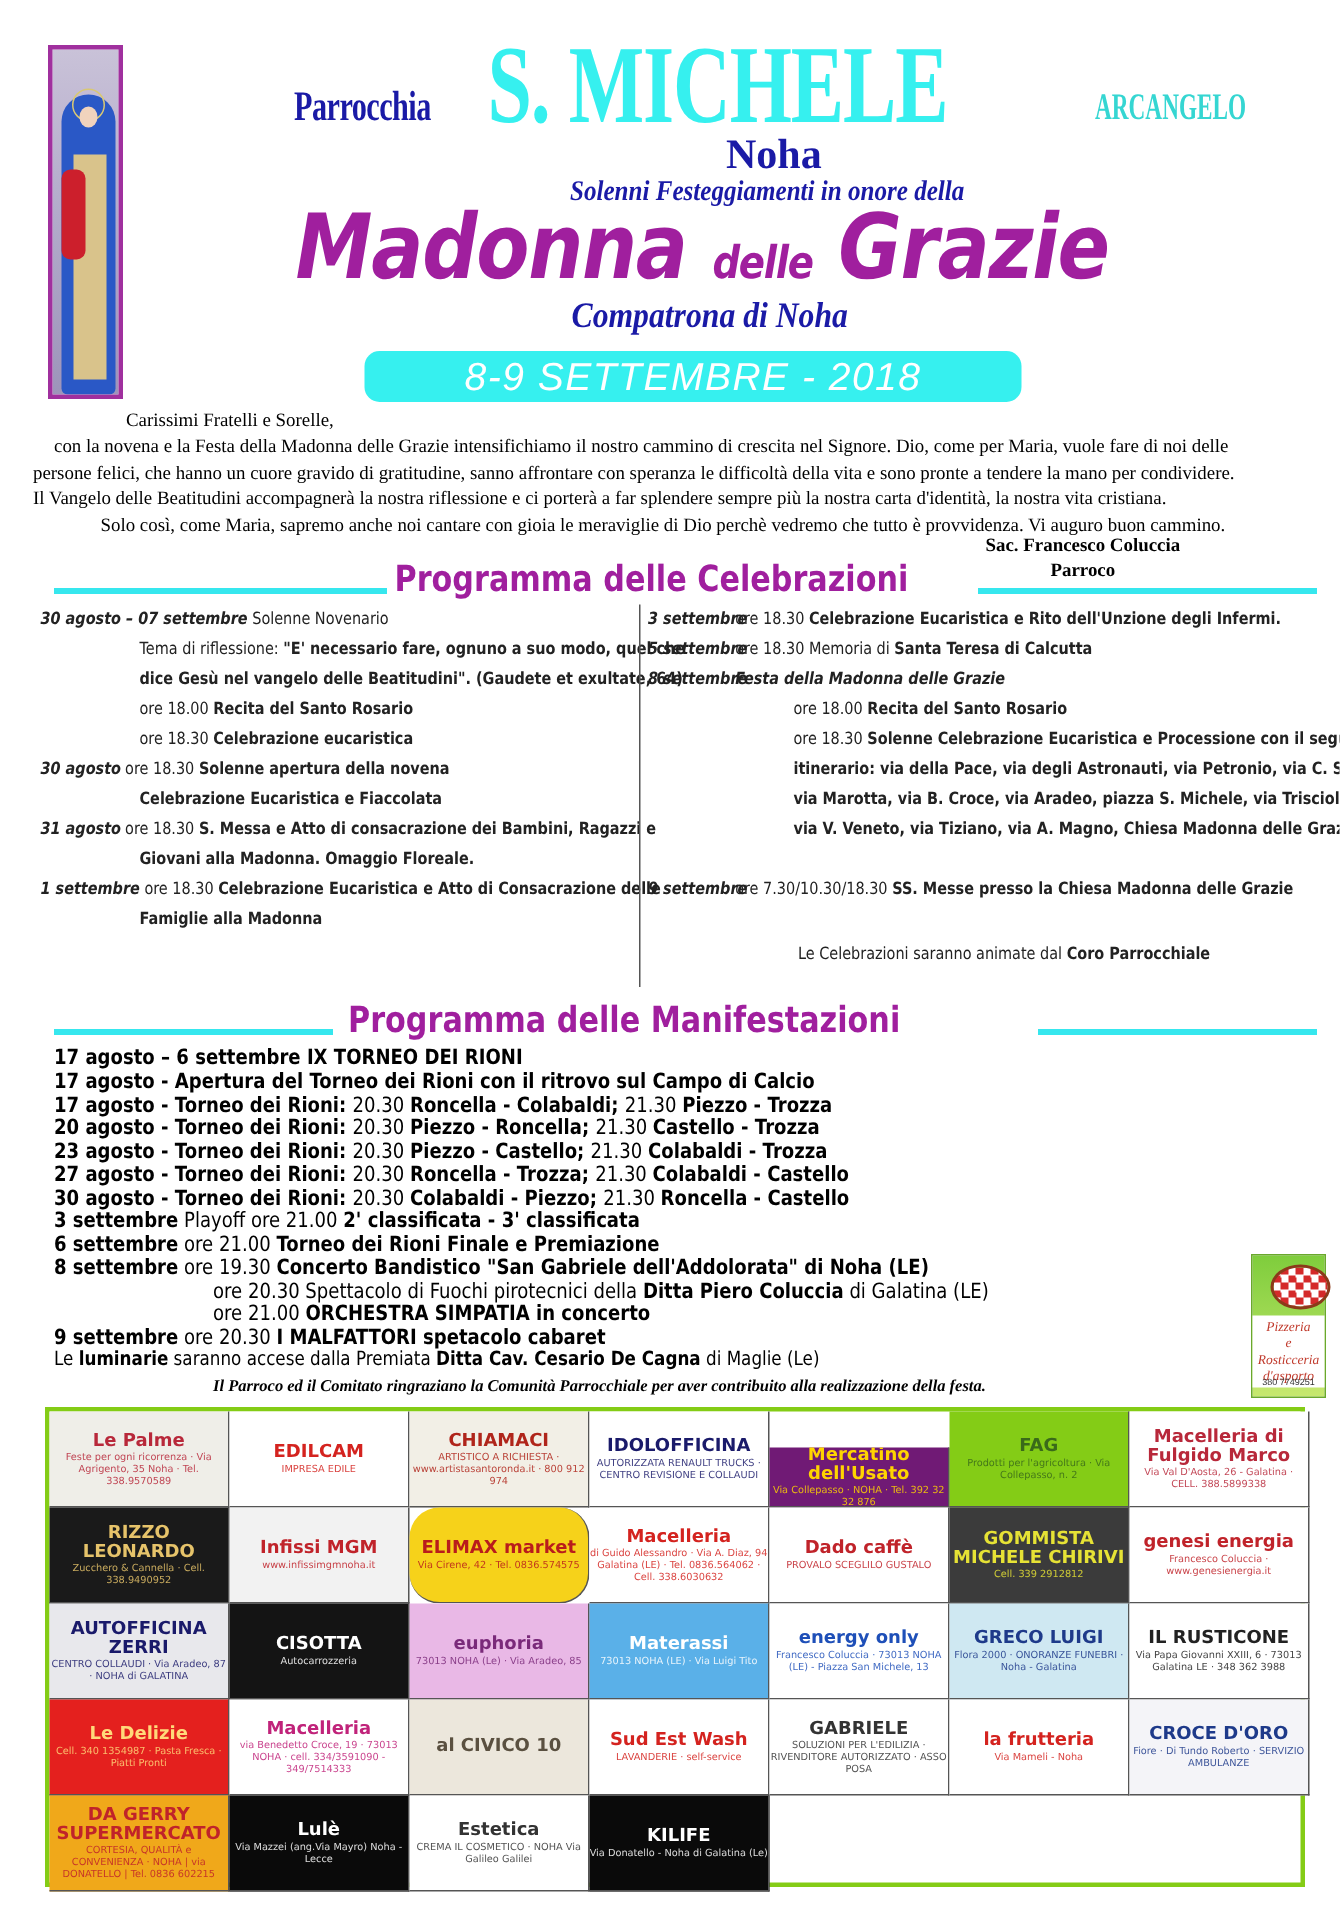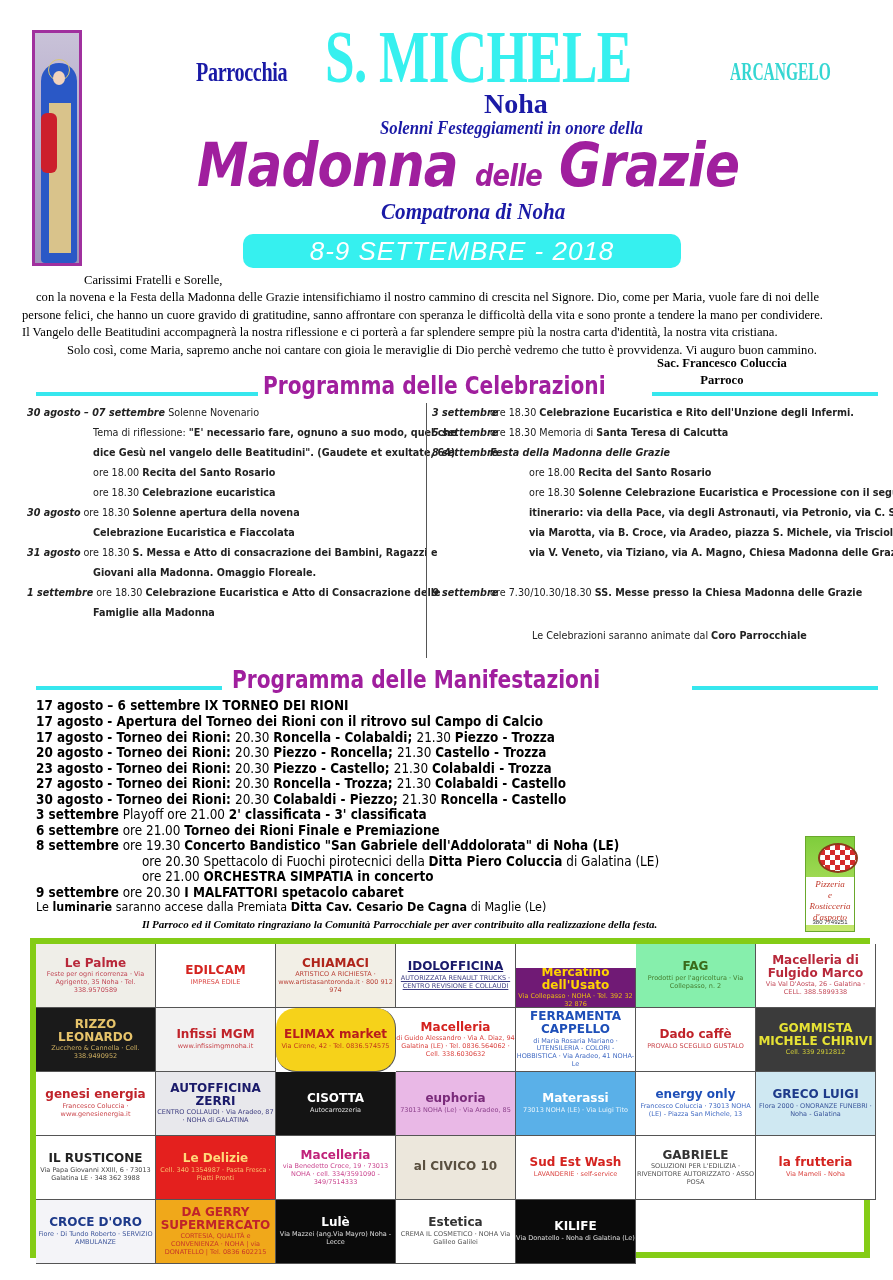--- a/index.html
+++ b/index.html
@@ -42,27 +42,27 @@
   .cel b { font-weight: bold; }
   .divider-v { left: 426px; top: 403px; width: 1px; height: 255px; background: #555; }
 
   
   .man { font-family: "DejaVu Sans", sans-serif; font-size: 14px; line-height: 15.6px; }
   .man .row { position: absolute; left: 36px; white-space: nowrap; transform: scaleX(0.86); transform-origin: left; }
   .man b { font-weight: bold; }
   .luminarie { left: 36px; top: 899px; font-family: "DejaVu Sans", sans-serif; font-size: 13px; white-space: nowrap; transform: scaleX(0.86); transform-origin: left; }
   .thanks { left: 142px; top: 918px; font-family: "Liberation Serif", serif; font-style: italic; font-weight: bold; font-size: 11px; white-space: nowrap; }
 
-  .pizza-ad { left: 805px; top: 836px; width: 50px; height: 96px; background: linear-gradient(180deg,#7fcd3c,#c7e86f); border: 1px solid #6aa82c; }
+  .pizza-ad { left: 834px; top: 836px; width: 50px; height: 96px; background: linear-gradient(180deg,#7fcd3c,#c7e86f); border: 1px solid #6aa82c; }
   .pizza-ad .plate { position: absolute; left: 12px; top: 6px; width: 40px; height: 30px; border-radius: 50%; background: repeating-conic-gradient(#d42a2a 0 25%, #fff 0 50%) 0 0/10px 10px; border: 2px solid #8b3a1a; }
   .pizza-ad .txt { position: absolute; left: 0; top: 40px; width: 100%; text-align: center; font-family: "Liberation Serif", serif; font-style: italic; color: #c0392b; font-size: 9px; line-height: 11px; background: #fff; padding: 2px 0; }
   .pizza-ad .tel { position: absolute; left: 0; top: 82px; width: 100%; text-align: center; font-size: 6px; color: #333; }
 
   
-  .ads { left: 30px; top: 938px; width: 840px; height: 320px; display: grid; grid-template-columns: repeat(7, 120px); grid-template-rows: repeat(5, 64px); border: 6px solid #84cc16; }
+  .ads { left: 30px; top: 938px; width: 840px; height: 320px; display: grid; grid-template-columns: repeat(7, 120px); grid-template-rows: repeat(5, 64px); border: 3px solid #84cc16; }
   .ad { border-right: 1px solid #555; border-bottom: 1px solid #555; position: relative; overflow: hidden; font-family: "DejaVu Sans", sans-serif; display: flex; flex-direction: column; align-items: center; justify-content: center; text-align: center; }
   .ad .name { font-weight: bold; font-size: 12px; line-height: 1.05; }
   .ad .sub { font-size: 6.5px; line-height: 1.2; margin-top: 2px; opacity: 0.85; }
 </style>
 </head>
 <body>
 
 <div class="abs madonna-img">
   <div class="veil"></div>
     <div class="halo"></div>
@@ -172,29 +172,29 @@
       <div class="sub">Feste per ogni ricorrenza · Via Agrigento, 35 Noha · Tel. 338.9570589</div>
     </div>
     <div class="ad" style="background: rgb(255, 255, 255); color: rgb(212, 35, 31);">
       <div class="name">EDILCAM</div>
       <div class="sub">IMPRESA EDILE</div>
     </div>
     <div class="ad" style="background: rgb(242, 239, 230); color: rgb(176, 37, 27);">
       <div class="name">CHIAMACI</div>
       <div class="sub">ARTISTICO A RICHIESTA · www.artistasantoronda.it · 800 912 974</div>
     </div>
-    <div class="ad" style="background: rgb(255, 255, 255); color: rgb(26, 26, 106); text-decoration: underline;">
+    <div class="ad" style="background: rgb(255, 255, 255); color: rgb(26, 26, 106);">
       <div class="name">IDOLOFFICINA</div>
       <div class="sub">AUTORIZZATA RENAULT TRUCKS · CENTRO REVISIONE E COLLAUDI</div>
     </div>
     <div class="ad" style="background: #701a75; color: rgb(255, 212, 0); margin-top: 24px;">
       <div class="name">Mercatino dell'Usato</div>
       <div class="sub">Via Collepasso · NOHA · Tel. 392 32 32 876</div>
     </div>
-    <div class="ad" style="background: #86efac; color: rgb(58, 106, 26);">
+    <div class="ad" style="background: #84cc16; color: rgb(58, 106, 26);">
       <div class="name">FAG</div>
       <div class="sub">Prodotti per l'agricoltura · Via Collepasso, n. 2</div>
     </div>
     <div class="ad" style="background: rgb(255, 255, 255); color: rgb(184, 40, 58);">
       <div class="name">Macelleria di Fulgido Marco</div>
       <div class="sub">Via Val D'Aosta, 26 - Galatina · CELL. 388.5899338</div>
     </div>
     <div class="ad" style="background: rgb(26, 26, 26); color: rgb(230, 195, 106);">
       <div class="name">RIZZO LEONARDO</div>
       <div class="sub">Zucchero &amp; Cannella · Cell. 338.9490952</div>
@@ -204,24 +204,20 @@
       <div class="sub">www.infissimgmnoha.it</div>
     </div>
     <div class="ad" style="background: rgb(246, 210, 26); color: #b91c1c; border-radius: 20px;">
       <div class="name">ELIMAX market</div>
       <div class="sub">Via Cirene, 42 · Tel. 0836.574575</div>
     </div>
     <div class="ad" style="background: rgb(255, 255, 255); color: rgb(212, 35, 31);">
       <div class="name">Macelleria</div>
       <div class="sub">di Guido Alessandro · Via A. Diaz, 94 Galatina (LE) · Tel. 0836.564062 · Cell. 338.6030632</div>
     </div>
-    <div class="ad" style="background: rgb(255, 255, 255); color: rgb(30, 79, 184);">
-      <div class="name">FERRAMENTA CAPPELLO</div>
-      <div class="sub">di Maria Rosaria Mariano · UTENSILERIA - COLORI - HOBBISTICA · Via Aradeo, 41 NOHA-Le</div>
-    </div>
     <div class="ad" style="background: rgb(255, 255, 255); color: rgb(192, 35, 42);">
       <div class="name">Dado caffè</div>
       <div class="sub">PROVALO SCEGLILO GUSTALO</div>
     </div>
     <div class="ad" style="background: rgb(59, 59, 59); color: rgb(230, 226, 53);">
       <div class="name">GOMMISTA MICHELE CHIRIVI</div>
       <div class="sub">Cell. 339 2912812</div>
     </div>
     <div class="ad" style="background: rgb(255, 255, 255); color: rgb(192, 35, 42);">
       <div class="name">genesi energia</div>

